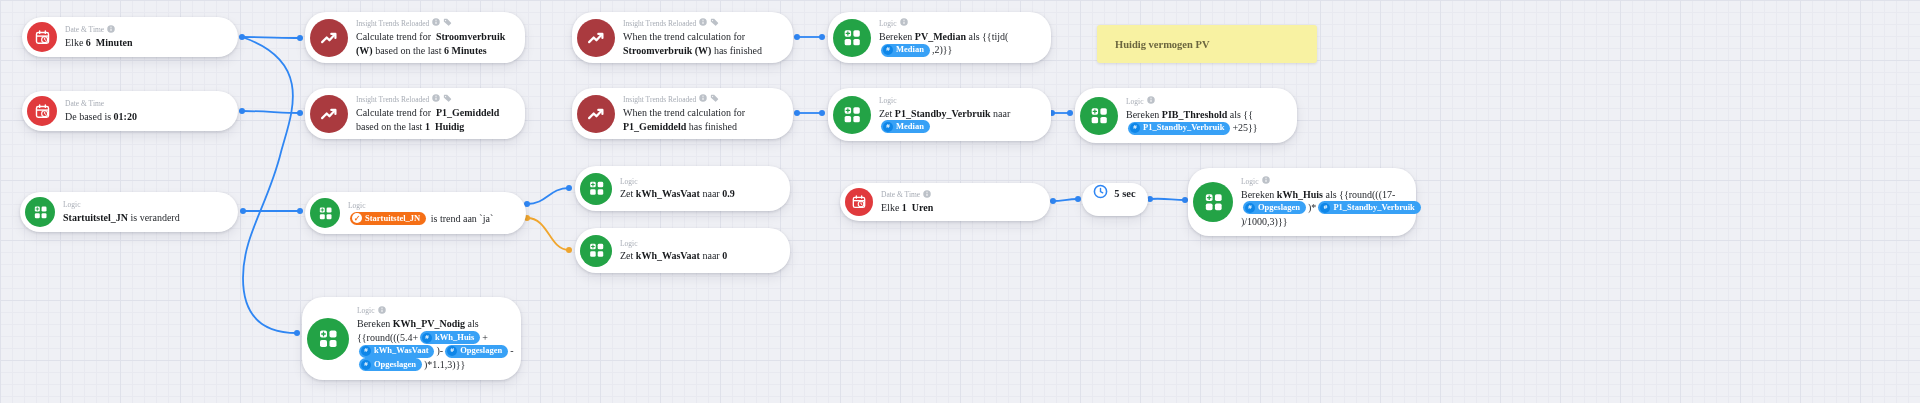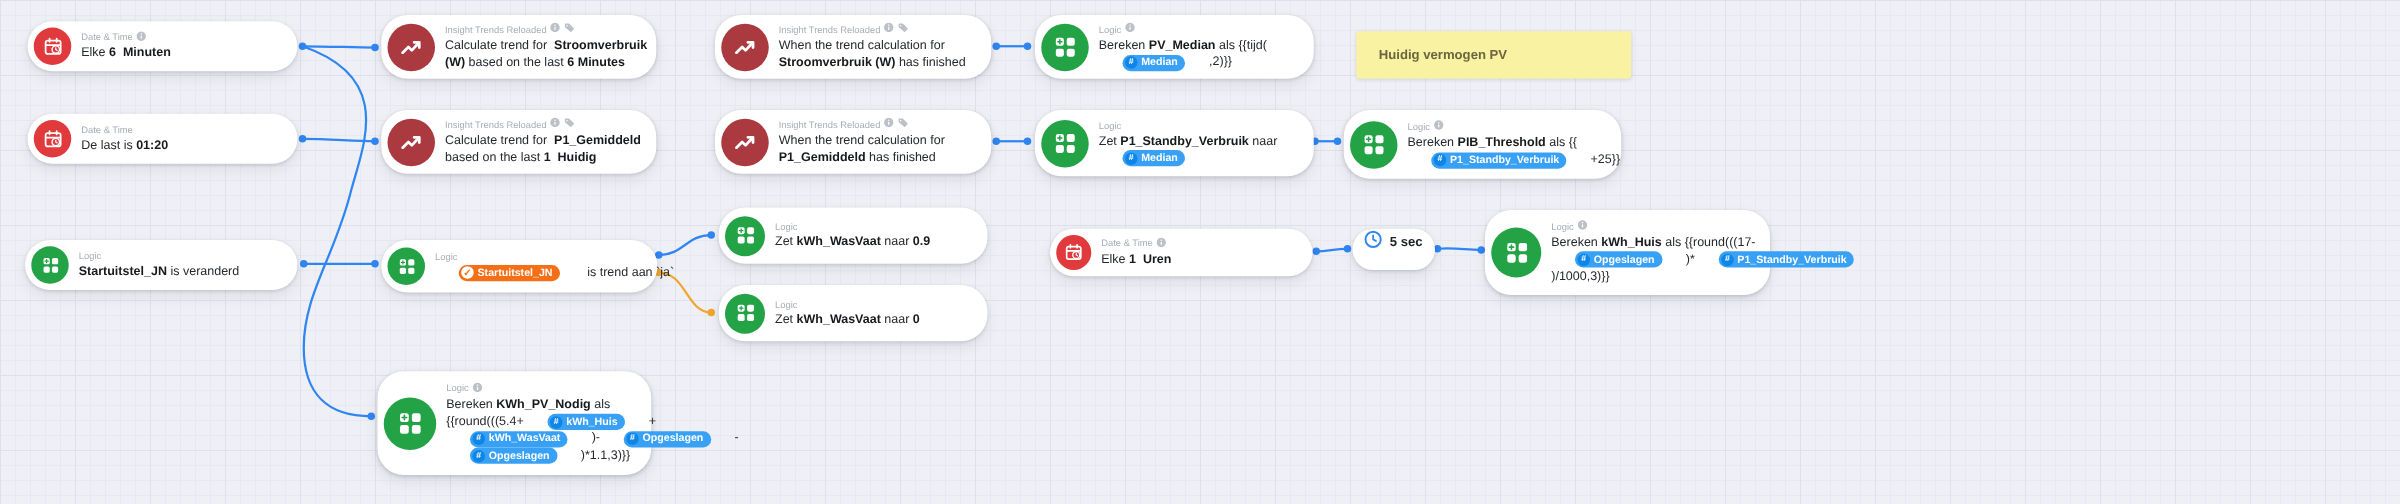--- a/index.html
+++ b/index.html
@@ -1,18 +1,18 @@
 <!DOCTYPE html>
 <html><head>
 <meta charset="utf-8">
 <style>
   html,body{margin:0;padding:0;background:#eff0f5;}
   #canvas{
     position:relative;width:1920px;height:403px;overflow:hidden;
-    font-family:Liberation Sans, sans-serif;
+    font-family:Liberation Serif, serif;
     background-color:#eff0f5;
     background-image:
       linear-gradient(#dfe1ea 1px, transparent 1px),
       linear-gradient(90deg,#dfe1ea 1px, transparent 1px),
       linear-gradient(#e8e9f0 1px, transparent 1px),
       linear-gradient(90deg,#e8e9f0 1px, transparent 1px);
     background-size:60px 60px,60px 60px,12px 12px,12px 12px;
   }
   #wires{position:absolute;left:0;top:0;z-index:1;}
   .card{
@@ -23,27 +23,27 @@
   .icon{border-radius:50%;flex:0 0 auto;display:flex;align-items:center;justify-content:center;}
   .icon.datetime{background:#e03a3d;}
   .icon.trend{background:#aa3a3f;}
   .icon.logic{background:#23a346;}
   .content{display:flex;flex-direction:column;justify-content:center;min-width:0;}
   .hdr{font-size:7.5px;color:#a7acb5;display:flex;align-items:center;gap:3px;margin-bottom:1.5px;white-space:nowrap;line-height:9px;}
   .bodyline{font-size:10px;color:#26292e;line-height:13.5px;white-space:nowrap;display:flex;align-items:center;}
   .seg-b{font-weight:700;color:#17191c;white-space:pre;}
   .seg-t{white-space:pre;}
   .chip{display:inline-flex;align-items:center;gap:3px;border-radius:8px;padding:0 6px 0 2px;color:#fff;
-        font-weight:700;font-size:8.5px;height:13px;margin:0 19px;flex:0 0 auto;text-align:center;}
+        font-weight:700;font-size:8.5px;height:13px;margin:0 2px;flex:0 0 auto;text-align:center;}
   .chip.blue{background:#38a1f6;}
   .chip.orange{background:#f56f16;}
   .chipdot{width:10px;height:10px;border-radius:50%;display:flex;align-items:center;justify-content:center;font-weight:700;flex:0 0 auto;}
   .chip.blue .chipdot{background:#0e86e8;color:#fff;font-size:7px;}
   .chip.orange .chipdot{background:#fff;color:#f56f16;font-size:8px;}
-  .card.note{background:#f8f2a2;border-radius:3px;padding:0 18px;box-shadow:0 1px 3px rgba(25,28,55,.12);}
+  .card.note{background:#f8f2a2;border-radius:3px;padding:0 18px;box-shadow:0 1px 3px rgba(25,28,55,.12);margin-left:12px;}
   .note-text{font-size:10.5px;font-weight:700;color:#6b663f;}
   .card.delay{border-radius:17px;gap:5px;padding:0 10px 12px 8px;justify-content:center;}
   .delay-text{font-size:10.5px;font-weight:700;color:#1f2227;white-space:nowrap;}
 </style>
 </head>
 <body>
 
 <div id="canvas">
   <svg id="wires" width="1920" height="403" viewBox="0 0 1920 403">
       <path d="M242,37 C264,37 282,38 300,38" fill="none" stroke="#2f86f3" stroke-width="1.8"></path>
@@ -114,21 +114,21 @@
           <path d="M8 2.8v3.4M16 2.8v3.4" stroke="#fff" stroke-width="2" stroke-linecap="round"></path>
           <circle cx="15" cy="15" r="4.2" fill="#e03a3d" stroke="#fff" stroke-width="1.6"></circle>
           <path d="M15 13v2l1.5 1" stroke="#fff" stroke-width="1.4" stroke-linecap="round"></path>
         </svg>
       </div>
       <div class="content">
         <div class="hdr">
           <span>Date &amp; Time</span>
         </div>
         <div class="bodyline">
-          <span class="seg-t">De last is </span>
+          <span class="seg-t">De based is </span>
           <span class="seg-b">01:20</span>
         </div>
       </div>
     </div>
     <div class="card std" style="left: 20px; top: 192px; width: 218px; height: 40px;">
       <div class="icon logic" style="width: 30px; height: 30px;">
         <svg width="17" height="17" viewBox="0 0 24 24" fill="#fff">
           <rect x="4" y="3.5" width="7" height="7" rx="1.8"></rect>
           <rect x="13.5" y="3.5" width="7" height="7" rx="1.8"></rect>
           <rect x="4" y="13" width="7" height="7" rx="1.8"></rect>

